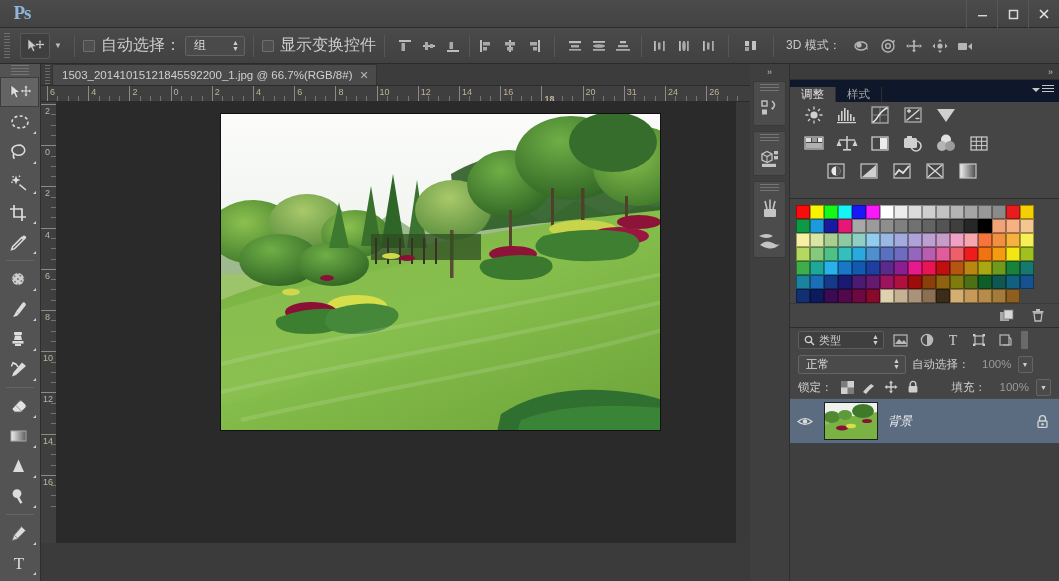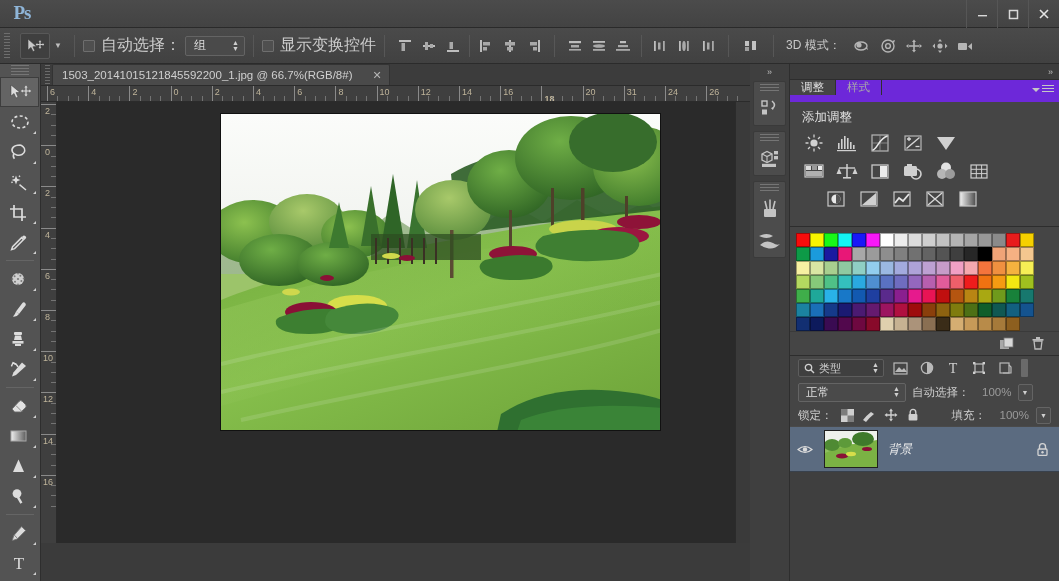--- a/index.html
+++ b/index.html
@@ -94,21 +94,21 @@
     position:relative; height:22px; background:#3c3c3c; border-bottom:1px solid #2b2b2b;
     display:flex; align-items:flex-end;
   }
   .tabstrip .tgrip{
     width:9px; height:20px; margin-left:2px;
     background-image: repeating-linear-gradient(to bottom,#6b6b6b 0 1px, transparent 1px 3px);
     background-size:5px 3px; background-repeat:repeat-y; background-position:2px 3px;
   }
   .doctab {
     height:21px; background:#4a4a4a; border:1px solid #333; border-bottom:none;
-    border-radius:2px 2px 0 0; display:flex; align-items:center; gap:20px;
+    border-radius:2px 2px 0 0; display:flex; align-items:center; gap:7px;
     padding:0 7px 0 9px; color:#cfcfcf; font-size:11.5px; white-space:nowrap;
   }
   .doctab .x { color:#b6b6b6; font-size:11px; }
   .ruler-h {
     position:absolute; left:0; top:22px; width:709px; height:16px;
     background:#3f3f3f; border-bottom:1px solid #2b2b2b; overflow:hidden;
   }
   .ruler-v {
     position:absolute; left:0; top:38px; width:16px; height:441px;
     background:#3f3f3f; border-right:1px solid #2b2b2b; overflow:hidden;
@@ -155,21 +155,21 @@
   .md-grip{ height:8px; margin:2px 6px 1px 6px;
     background-image: repeating-linear-gradient(to bottom,#757575 0 1px, transparent 1px 3px);}
   .md-ico{ height:32px; display:flex; align-items:center; justify-content:center;}
 
   .rightdock{
     position:absolute; left:790px; top:64px; width:269px; height:517px;
     background:#3f3f3f;
   }
   .dock-topbar{ height:15px; background:#3c3c3c; display:flex;align-items:center;justify-content:flex-end;padding-right:6px;color:#bdbdbd;font-size:9px;}
   .panel{ background:#454545; border-top:1px solid #2d2d2d;}
-  .ptabs{ height:22px; background:#6d28d9; display:flex; align-items:flex-start; position:relative;}
+  .ptabs{ height:22px; background:#0f172a; display:flex; align-items:flex-end; position:relative;}
   .ptab{ display:flex;align-items:center; padding:0 11px; font-size:11.5px; color:#a9a9a9; border-right:1px solid #2f2f2f;}
   .ptab.active{ background:#454545; color:#e2e2e2;}
   .pmenu{ position:absolute; right:5px; top:5px; display:flex; align-items:center; gap:2px;}
   .pmenu .tri{ width:0;height:0;border-left:4px solid transparent;border-right:4px solid transparent;border-top:4px solid #c6c6c6;}
   .pmenu .bars{ width:12px; height:9px;
     background-image: repeating-linear-gradient(to bottom,#c6c6c6 0 1.5px, transparent 1.5px 3px);}
   .ptitle{ color:#e2e2e2; font-size:12.5px; padding:7px 0 4px 12px; }
   .adjgrid{ padding:2px 12px 10px 12px; }
   .adjrow{ display:flex; gap:9px; margin-bottom:6px; }
   .adjbtn{ width:24px; height:22px; display:flex;align-items:center;justify-content:center;}
@@ -827,21 +827,20 @@
 
     <div class="panel">
       <div class="ptabs" id="adj-tabs">
         <div class="ptab active">调整</div>
           <div class="ptab">样式</div>
           <div class="pmenu">
           <span class="tri"></span>
           <span class="bars"></span>
         </div>
       </div>
-      <div class="ptitle">添加调整</div>
       <div class="adjgrid">
         <div class="adjrow">
           <div class="adjbtn">
             <svg width="20" height="20" viewBox="0 0 20 20">
                 <circle cx="10" cy="10" r="3.6" fill="#d0d0d0"></circle>
                 <g stroke="#d0d0d0" stroke-width="1.3">
                   <path d="M10 1.5v3M10 15.5v3M1.5 10h3M15.5 10h3M4 4l2 2M14 14l2 2M16 4l-2 2M6 14l-2 2"></path>
                 </g>
               </svg>
           </div>

